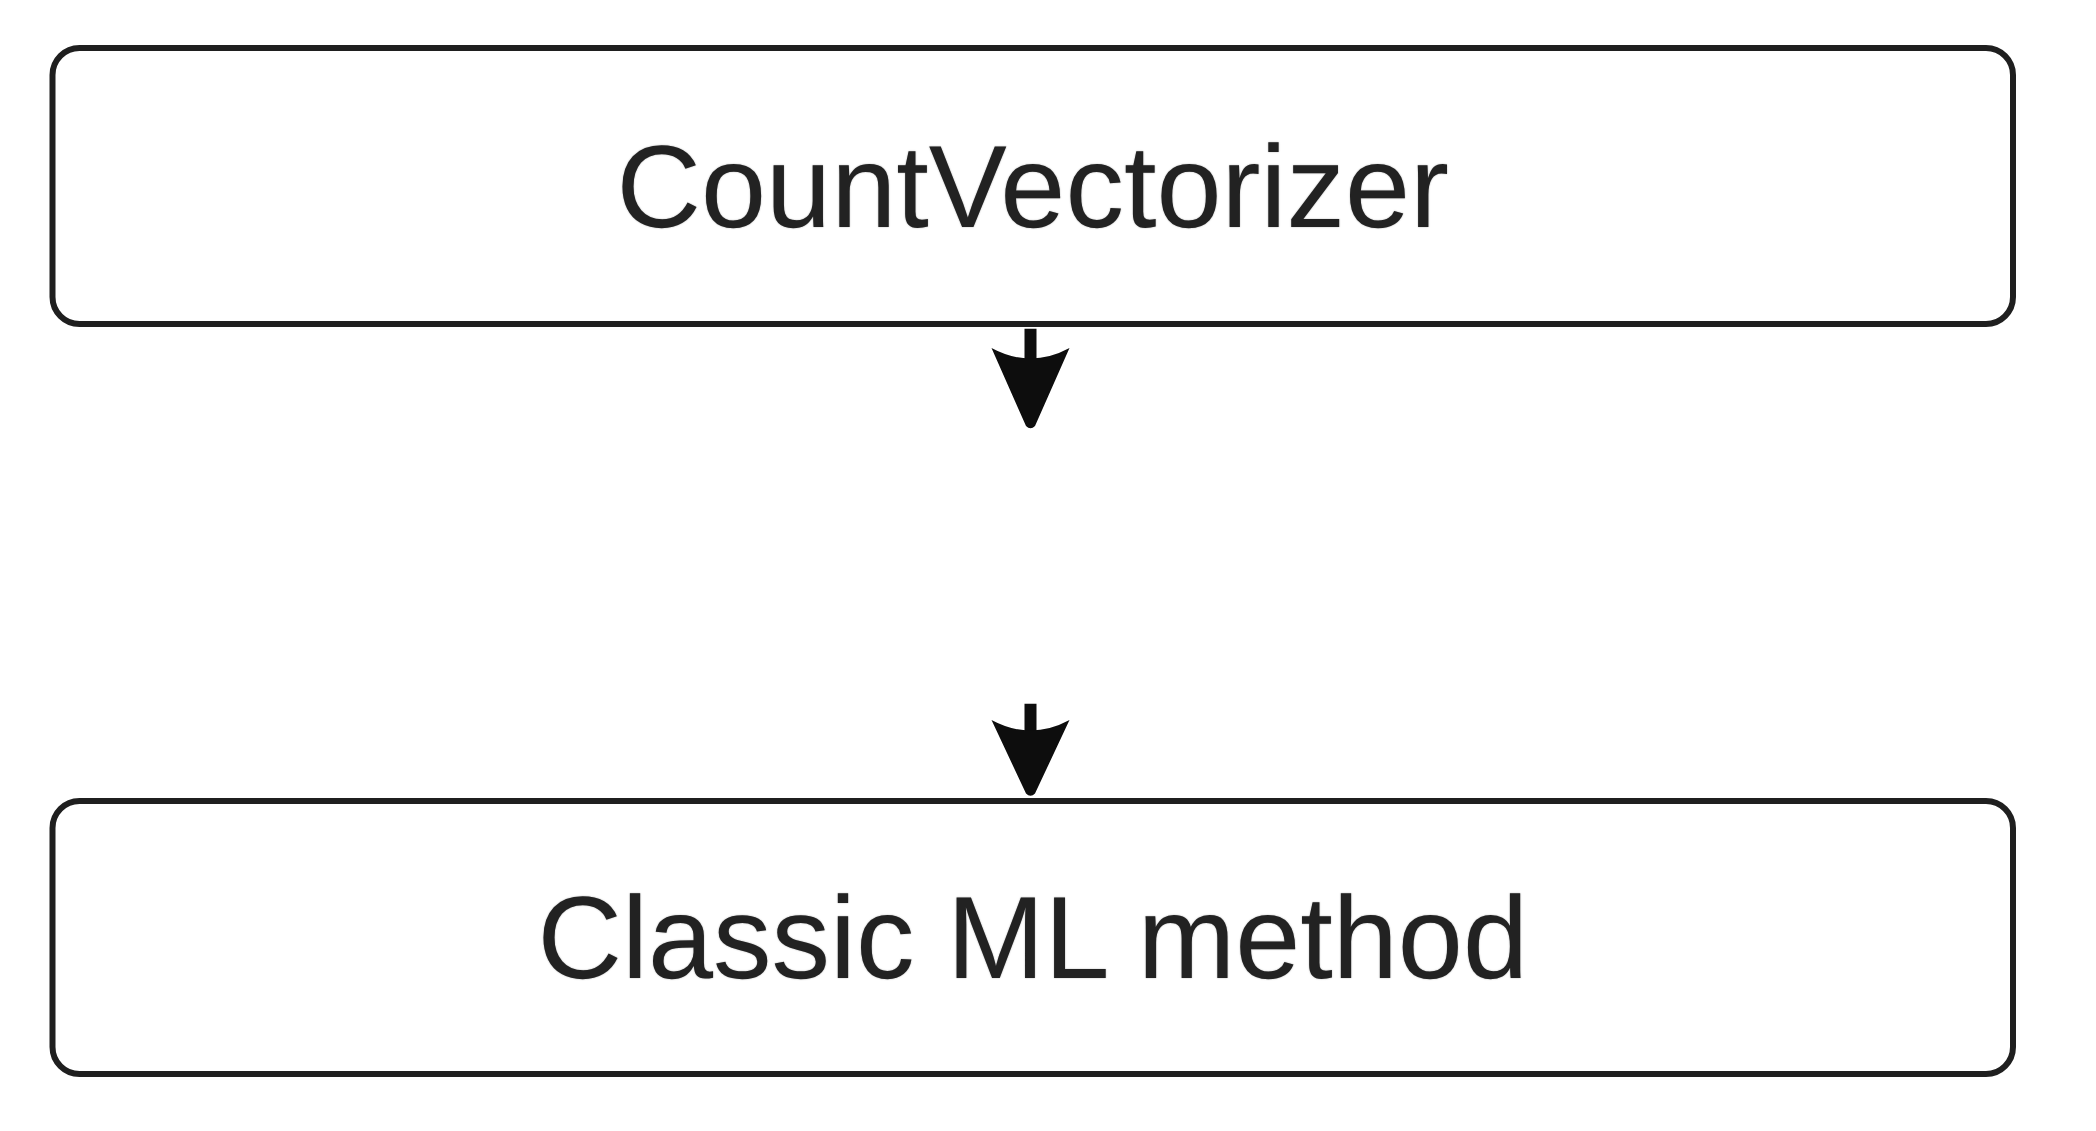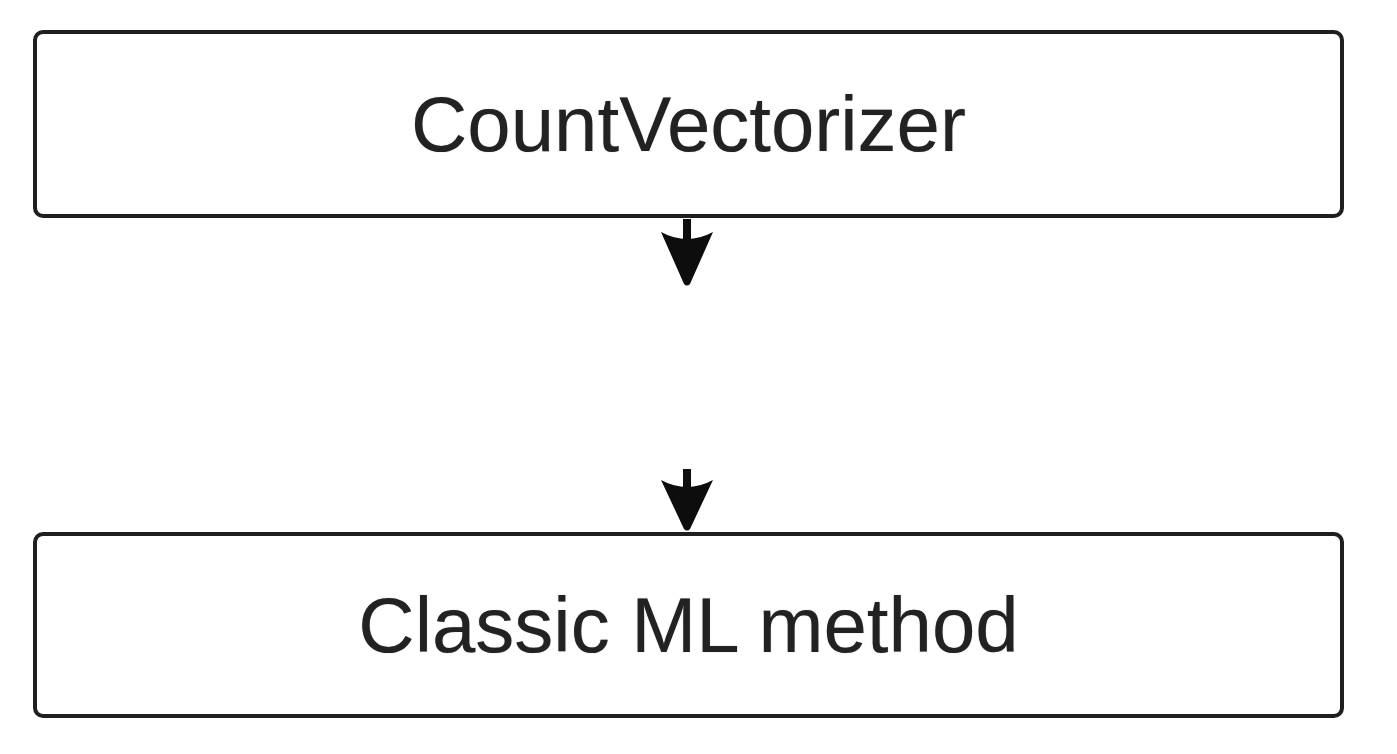--- a/index.html
+++ b/index.html
@@ -20,21 +20,21 @@
     height: 754px;
     background: var(--background);
     overflow: hidden;
   }
   .node {
     position: absolute;
     left: 33px;
     width: 1311px;
     background: var(--node-fill);
     border: 4px solid var(--node-border);
-    border-radius: 10px;
+    border-radius: 20px;
     display: flex;
     align-items: center;
     justify-content: center;
   }
   .node-1 { top: 30px;  height: 188px; }
   .node-2 { top: 287px; height: 181px; }
   .node-3 { top: 532px; height: 186px; text-align: right; }
   .node-label {
     font-size: 78px;
     line-height: 1;

